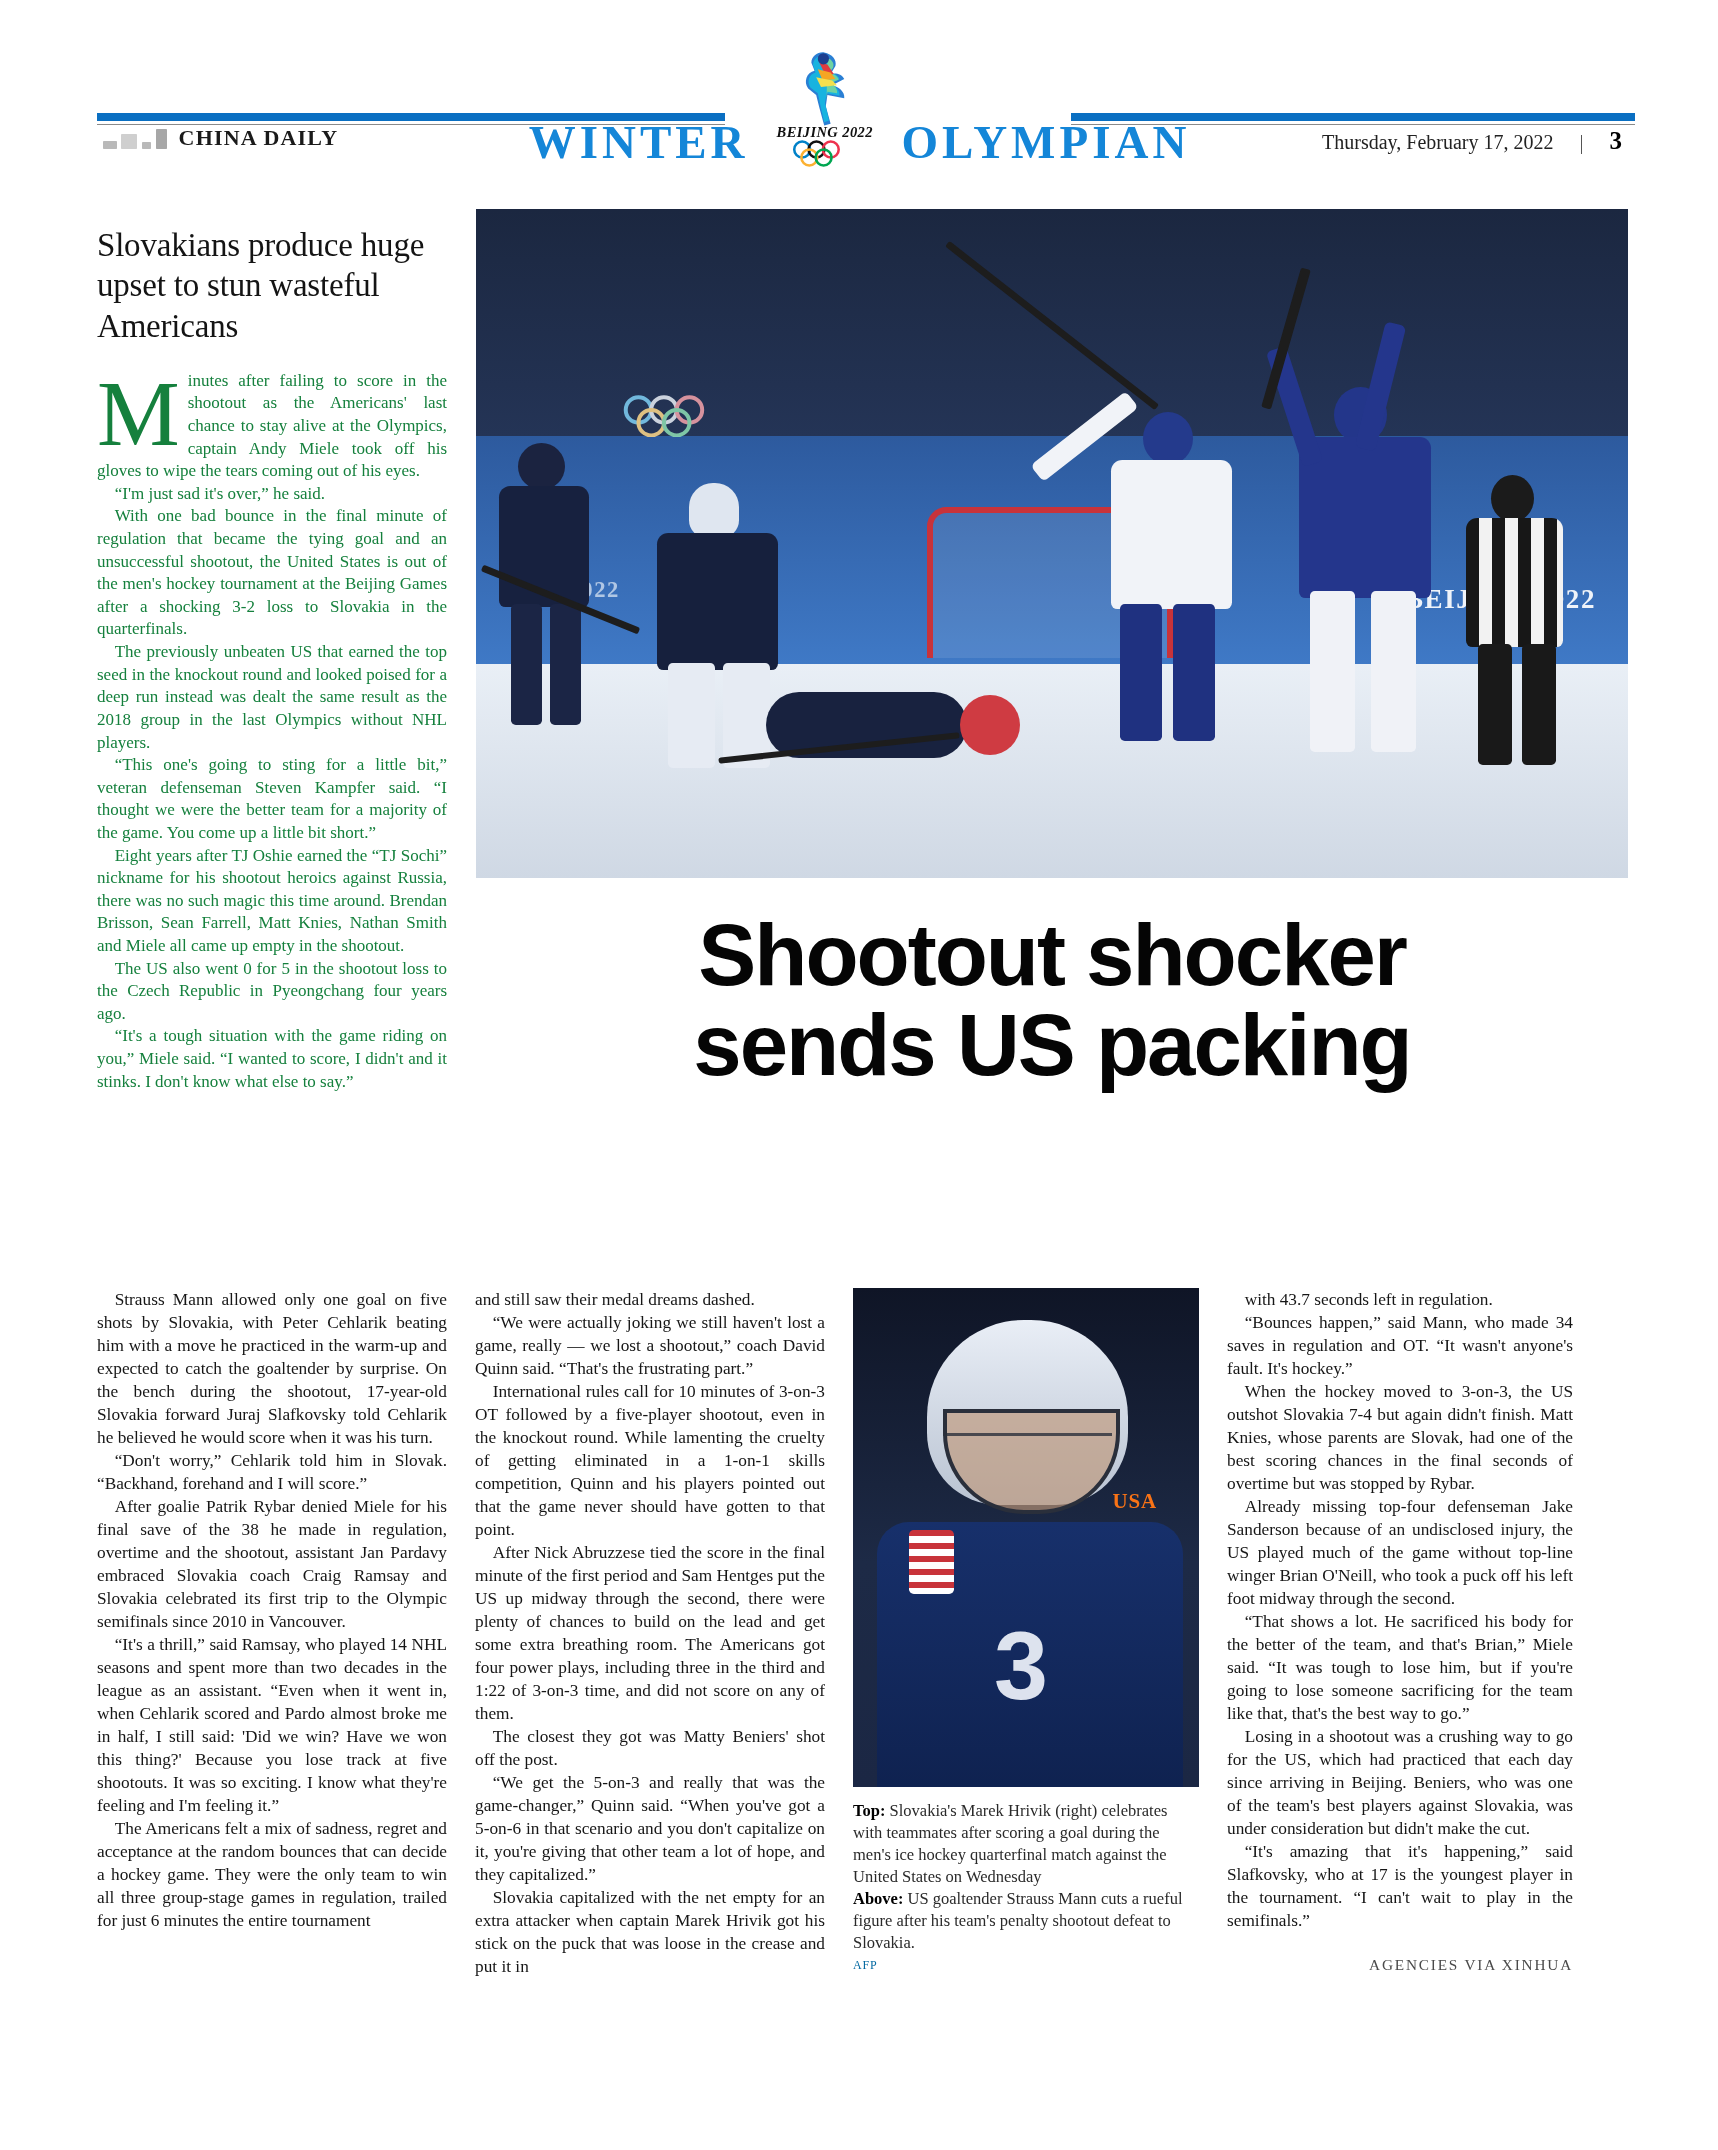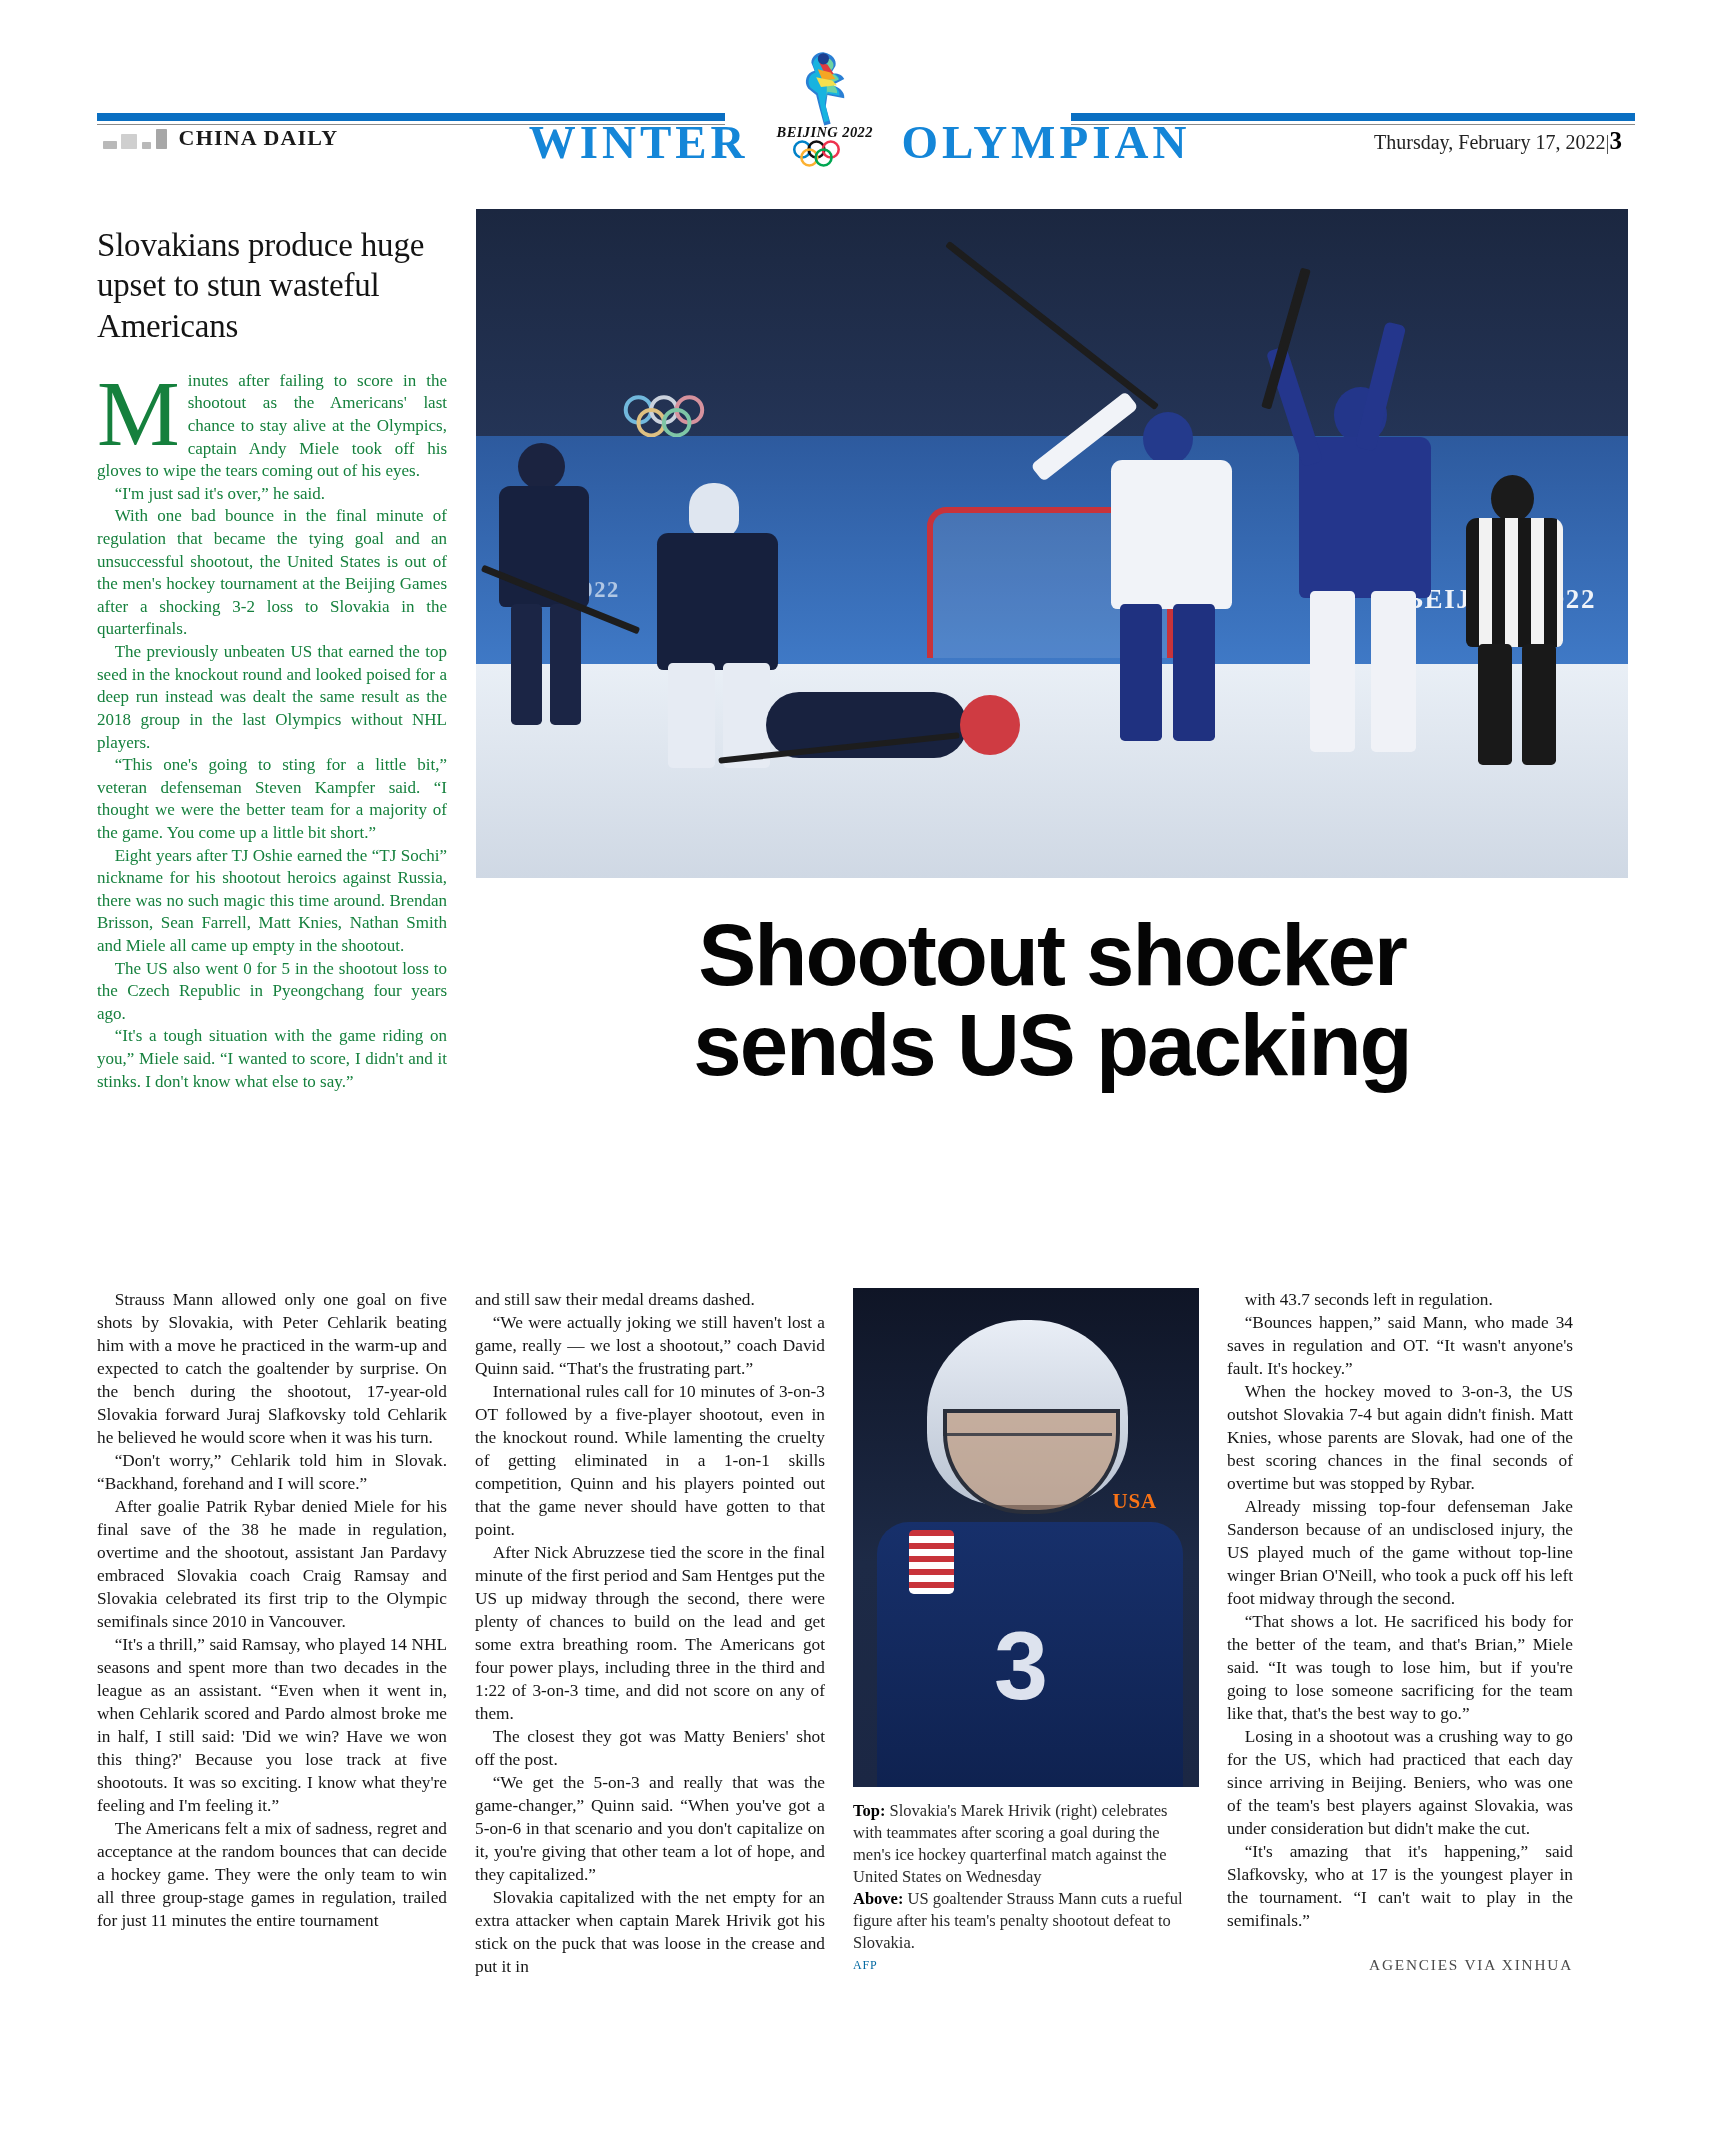--- a/index.html
+++ b/index.html
@@ -122,21 +122,21 @@
 
   .dateline {
     position: absolute;
     right: 97px;
     top: 127px;
     font-family: "Liberation Serif", serif;
     font-size: 20px;
     color: #222;
     display: flex;
     align-items: baseline;
-    gap: 0;
+    gap: 26px;
   }
   .dateline .sep { color: #555; }
   .dateline .pagenum {
     font-weight: bold;
     font-size: 25px;
     color: #000;
   }
 
   
   .page {
@@ -496,21 +496,21 @@
     </div>
   </div>
 
   <div class="lower">
 
     <div class="lcol">
       <p>Strauss Mann allowed only one goal on five shots by Slovakia, with Peter Cehlarik beating him with a move he practiced in the warm-up and expected to catch the goaltender by surprise. On the bench during the shootout, 17-year-old Slovakia forward Juraj Slafkovsky told Cehlarik he believed he would score when it was his turn.</p>
       <p>“Don't worry,” Cehlarik told him in Slovak. “Backhand, forehand and I will score.”</p>
       <p>After goalie Patrik Rybar denied Miele for his final save of the 38 he made in regulation, overtime and the shootout, assistant Jan Pardavy embraced Slovakia coach Craig Ramsay and Slovakia celebrated its first trip to the Olympic semifinals since 2010 in Vancouver.</p>
       <p>“It's a thrill,” said Ramsay, who played 14 NHL seasons and spent more than two decades in the league as an assistant. “Even when it went in, when Cehlarik scored and Pardo almost broke me in half, I still said: 'Did we win? Have we won this thing?' Because you lose track at five shootouts. It was so exciting. I know what they're feeling and I'm feeling it.”</p>
-      <p>The Americans felt a mix of sadness, regret and acceptance at the random bounces that can decide a hockey game. They were the only team to win all three group-stage games in regulation, trailed for just 11 minutes the entire tournament</p>
+      <p>The Americans felt a mix of sadness, regret and acceptance at the random bounces that can decide a hockey game. They were the only team to win all three group-stage games in regulation, trailed for just 6 minutes the entire tournament</p>
     </div>
 
     <div class="lcol">
       <p class="nohang">and still saw their medal dreams dashed.</p>
       <p>“We were actually joking we still haven't lost a game, really — we lost a shootout,” coach David Quinn said. “That's the frustrating part.”</p>
       <p>International rules call for 10 minutes of 3-on-3 OT followed by a five-player shootout, even in the knockout round. While lamenting the cruelty of getting eliminated in a 1-on-1 skills competition, Quinn and his players pointed out that the game never should have gotten to that point.</p>
       <p>After Nick Abruzzese tied the score in the final minute of the first period and Sam Hentges put the US up midway through the second, there were plenty of chances to build on the lead and get some extra breathing room. The Americans got four power plays, including three in the third and 1:22 of 3-on-3 time, and did not score on any of them.</p>
       <p>The closest they got was Matty Beniers' shot off the post.</p>
       <p>“We get the 5-on-3 and really that was the game-changer,” Quinn said. “When you've got a 5-on-6 in that scenario and you don't capitalize on it, you're giving that other team a lot of hope, and they capitalized.”</p>
       <p>Slovakia capitalized with the net empty for an extra attacker when captain Marek Hrivik got his stick on the puck that was loose in the crease and put it in</p>

